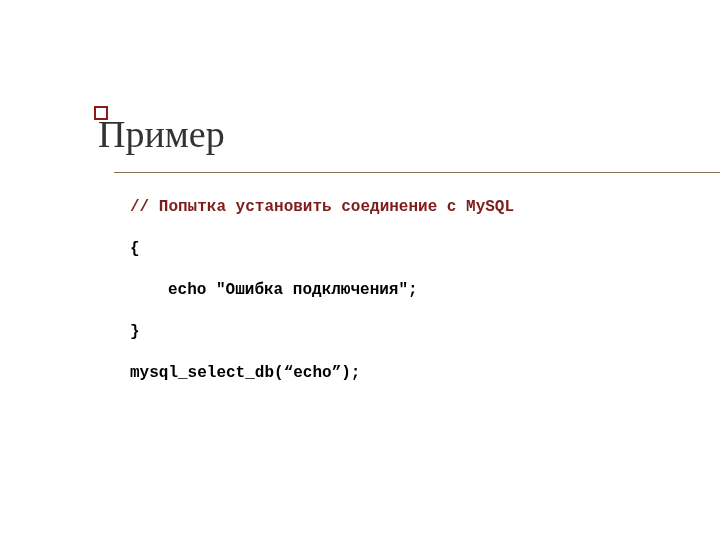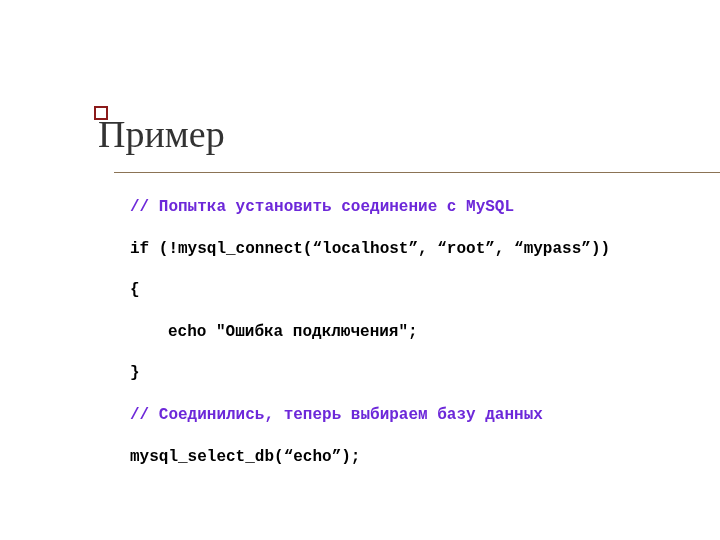--- a/index.html
+++ b/index.html
@@ -46,36 +46,34 @@
       font-family: 'Courier New', Courier, monospace;
       font-size: 16px;
       line-height: 1.6;
       font-weight: bold;
       color: #000;
     }
     .code-line {
       white-space: pre;
     }
     .comment {
-      color: #6d28d9;
+      color: #7f1d1d;
     }
     .indent {
       padding-left: 38px;
     }
   </style>
 </head>
 <body>
 
 <div class="slide">
   <div class="title-marker"></div>
   <h1 class="title">Пример</h1>
   <div class="underline"></div>
 
   <div class="code-area">
     <div class="code-line comment">// Попытка установить соединение с MySQL</div>
-    <div class="code-line">if (!mysql_connect(“localhost”, “root”, “mypass”))</div>
     <div class="code-line">{</div>
     <div class="code-line indent">echo "Ошибка подключения";</div>
     <div class="code-line">}</div>
-    <div class="code-line comment">// Соединились, теперь выбираем базу данных</div>
     <div class="code-line">mysql_select_db(“echo”);</div>
   </div>
 </div>
 
 </body></html>

